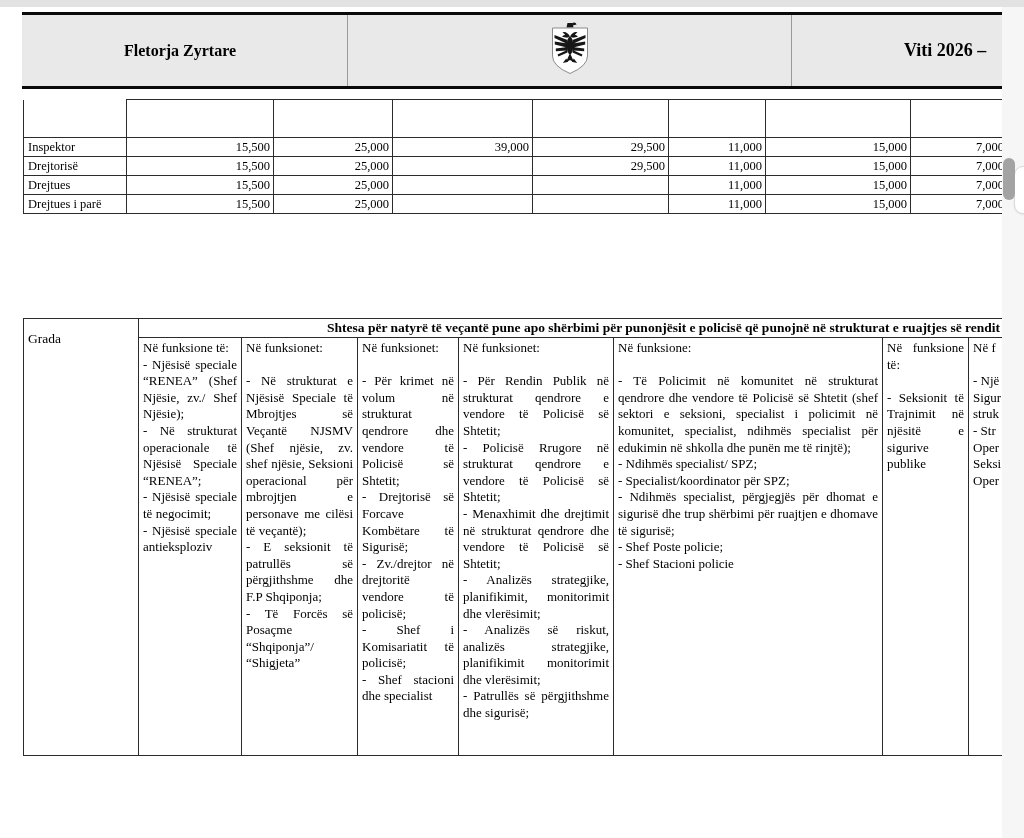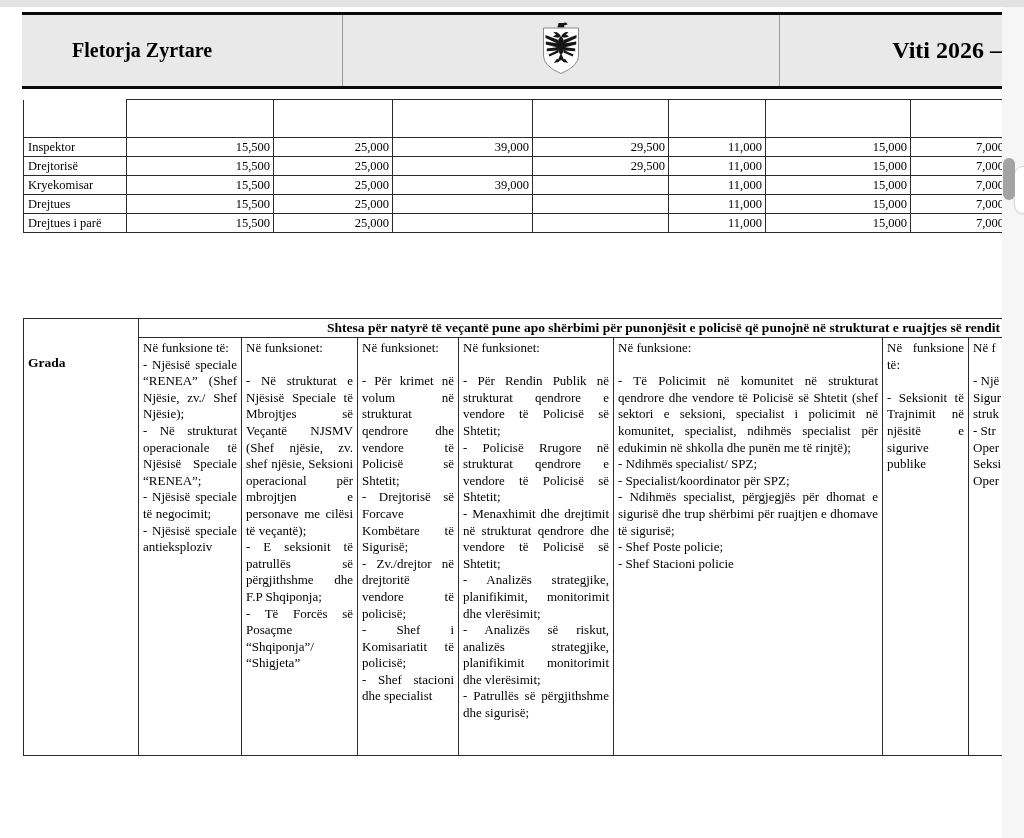--- a/index.html
+++ b/index.html
@@ -31,22 +31,22 @@
     width: 980px; height: 71px;
     background: #e9e9e9;
     border-top: 3px solid #0a0a0a;
     border-bottom: 3px solid #0a0a0a;
     display: flex;
   }
   .band-cell { display: flex; align-items: center; height: 100%; }
   .band-left  { width: 325px; border-right: 1px solid #9a9a9a; }
   .band-mid   { width: 443px; border-right: 1px solid #9a9a9a; justify-content: center; }
   .band-right { flex: 1; }
-  .band-title { font-weight: bold; font-size: 20px; margin-left: 50px; white-space: nowrap; }
-  .band-year  { font-weight: bold; font-size: 24px; margin-left: 112px; white-space: nowrap; }
+  .band-title { font-weight: bold; font-size: 16px; margin-left: 102px; white-space: nowrap; }
+  .band-year  { font-weight: bold; font-size: 18px; margin-left: 112px; white-space: nowrap; }
 
   
   table {
     border-collapse: collapse;
     table-layout: fixed;
     font-family: "Liberation Serif", "DejaVu Serif", serif;
   }
   td { border: 1px solid #2b2b2b; overflow: hidden; }
 
   
@@ -66,23 +66,23 @@
   .t2 { position: absolute; left: 23px; top: 311px; width: 984px; }
   .t2 td {
     vertical-align: top;
     font-size: 13px;
     line-height: 16.6px;
     padding: 2px 4px;
     text-align: justify;
     white-space: pre-line;
   }
   .t2 td.grada {
-    font-weight: bold;
+    font-weight: normal;
     font-size: 13.5px;
-    padding-top: 36px;
+    padding-top: 12px;
     white-space: normal;
     text-align: left;
   }
   .t2 td.t2title {
     font-weight: bold;
     font-size: 13.5px;
     white-space: nowrap;
     text-align: left;
     padding: 1px 0 1px 188px;
     height: 16px;
@@ -182,30 +182,20 @@
       <td class="rank">Drejtorisë</td>
       <td>15,500</td>
       <td>25,000</td>
       <td></td>
       <td>29,500</td>
       <td>11,000</td>
       <td>15,000</td>
       <td>7,000</td>
     </tr>
     <tr>
-      <td class="rank">Kryekomisar</td>
-      <td>15,500</td>
-      <td>25,000</td>
-      <td>39,000</td>
-      <td></td>
-      <td>11,000</td>
-      <td>15,000</td>
-      <td>7,000</td>
-    </tr>
-    <tr>
       <td class="rank">Drejtues</td>
       <td>15,500</td>
       <td>25,000</td>
       <td></td>
       <td></td>
       <td>11,000</td>
       <td>15,000</td>
       <td>7,000</td>
     </tr>
     <tr>

